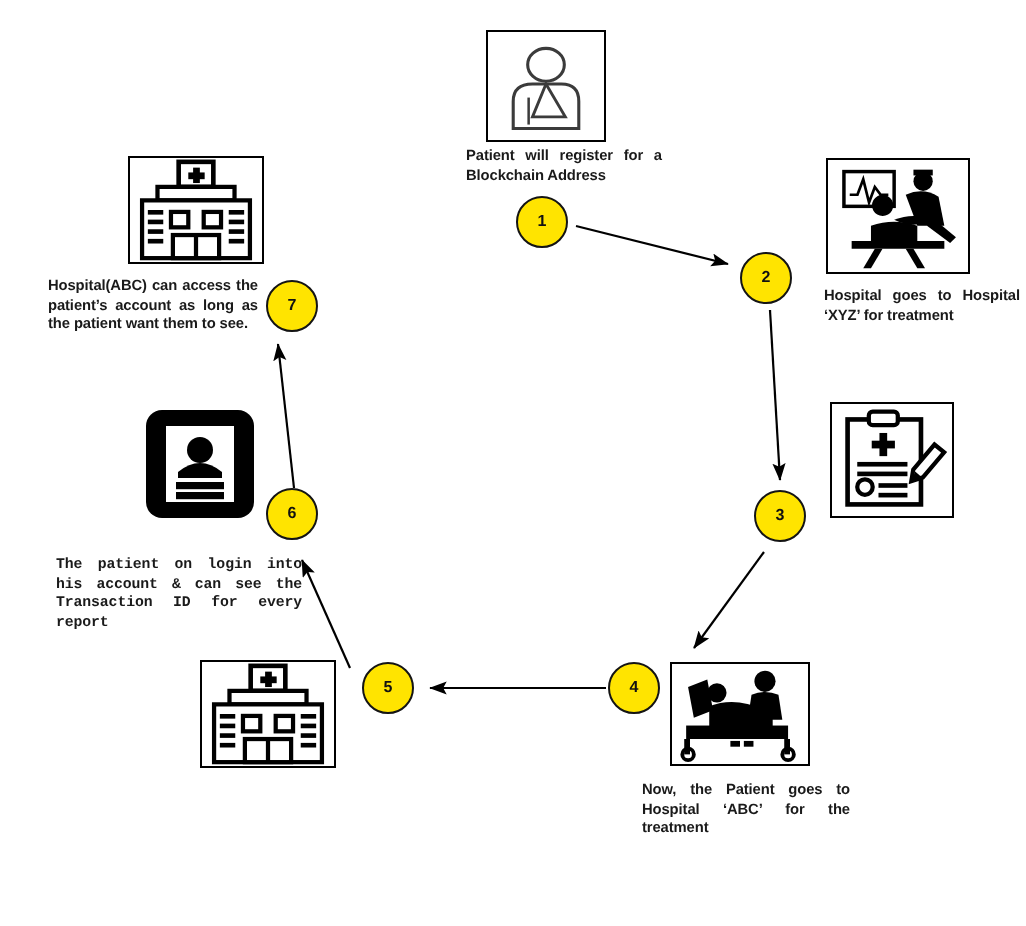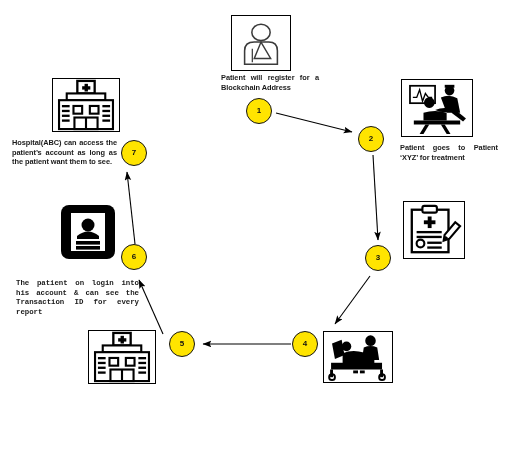--- a/index.html
+++ b/index.html
@@ -1,21 +1,21 @@
 <!DOCTYPE html>
 <html><head>
 <meta charset="utf-8">
 <style>
   html,body{margin:0;padding:0;background:#ffffff;}
   body{
     font-family:"Liberation Sans", sans-serif;
     width:513px;height:463px;position:relative;overflow:hidden;
     -webkit-font-smoothing:antialiased;
   }
-  #stage{position:absolute;left:4px;top:0;width:441px;height:463px;}
+  #stage{position:absolute;left:16px;top:0;width:441px;height:463px;}
   svg#wires{position:absolute;left:0;top:0;width:513px;height:463px;pointer-events:none;}
   .icon-box{
     position:absolute;
     box-sizing:border-box;
     border:1.5px solid #000;
     background:#fff;
     display:block;
   }
   .icon-box svg{display:block;width:100%;height:100%;}
 
@@ -87,21 +87,21 @@
       <path d="M40 18 Q49 14 57 19 L60 34 L46 34 Z" fill="#000"></path>
       <path d="M28 29 a5.5 5.5 0 1 1 0.1 0 z" fill="#000"></path>
       <path d="M34 31 Q44 27 54 31 Q44 36 34 31 z" fill="#000"></path>
       <path d="M12 42 L60 42 L60 46 L12 46 Z" fill="#000"></path>
       <path d="M22 34 Q34 30 46 34 L46 42 L22 42 Z" fill="#000"></path>
       <path d="M40 46 L46 56 L50 56 L44 46 Z" fill="#000"></path>
       <path d="M24 46 L18 56 L22 56 L28 46 Z" fill="#000"></path>
       <path d="M54 30 L66 40 L63 43 L51 34 Z" fill="#000"></path>
     </svg>
   </div>
-  <div class="caption" style="left:396px;top:143px;width:98px;">Patient goes to Patient ‘XYZ’ for treatment</div>
+  <div class="caption" style="left:396px;top:143px;width:98px;">Hospital goes to Hospital ‘XYZ’ for treatment</div>
   <div class="step" style="left:354px;top:126px;width:26px;height:26px;">2</div>
 
   <div class="icon-box" style="left:399px;top:201px;width:62px;height:58px;">
     <svg viewBox="0 0 62 58">
       <rect x="8" y="8" width="38" height="44" fill="#fff" stroke="#000" stroke-width="2.4"></rect>
       <rect x="19" y="4" width="15" height="7" rx="2" fill="#fff" stroke="#000" stroke-width="2.2"></rect>
       <rect x="24.5" y="15" width="4" height="12" fill="#000"></rect>
       <rect x="20.5" y="19" width="12" height="4" fill="#000"></rect>
       <rect x="13" y="30" width="26" height="2.4" fill="#000"></rect>
       <rect x="13" y="35" width="26" height="2.4" fill="#000"></rect>
@@ -123,20 +123,21 @@
       <path d="M19 22 Q34 16 52 26 L52 33 L19 33 Z" fill="#000"></path>
       <rect x="7" y="32" width="53" height="7" fill="#000"></rect>
       <rect x="6" y="39" width="3" height="8" fill="#000"></rect>
       <rect x="58" y="39" width="3" height="8" fill="#000"></rect>
       <circle cx="8" cy="47" r="3" fill="none" stroke="#000" stroke-width="2"></circle>
       <circle cx="60" cy="47" r="3" fill="none" stroke="#000" stroke-width="2"></circle>
       <rect x="30" y="40" width="5" height="3" fill="#000"></rect>
       <rect x="37" y="40" width="5" height="3" fill="#000"></rect>
     </svg>
   </div>
+  <div class="caption" style="left:305px;top:390px;width:104px;">Now, the Patient goes to Hospital ‘ABC’ for the treatment</div>
   <div class="step" style="left:288px;top:331px;width:26px;height:26px;">4</div>
 
   <div class="icon-box" style="left:84px;top:330px;width:68px;height:54px;">
     <svg viewBox="0 0 68 54">
       <rect x="25" y="2" width="18" height="13" fill="#fff" stroke="#000" stroke-width="2.4"></rect>
       <rect x="32.5" y="5" width="3.5" height="8" fill="#000"></rect>
       <rect x="30" y="7.5" width="8.5" height="3.5" fill="#000"></rect>
       <rect x="14" y="15" width="40" height="7" fill="#fff" stroke="#000" stroke-width="2.2"></rect>
       <rect x="6" y="22" width="56" height="30" fill="#fff" stroke="#000" stroke-width="2.2"></rect>
       <rect x="21" y="28" width="9" height="8" fill="#fff" stroke="#000" stroke-width="2.2"></rect>

